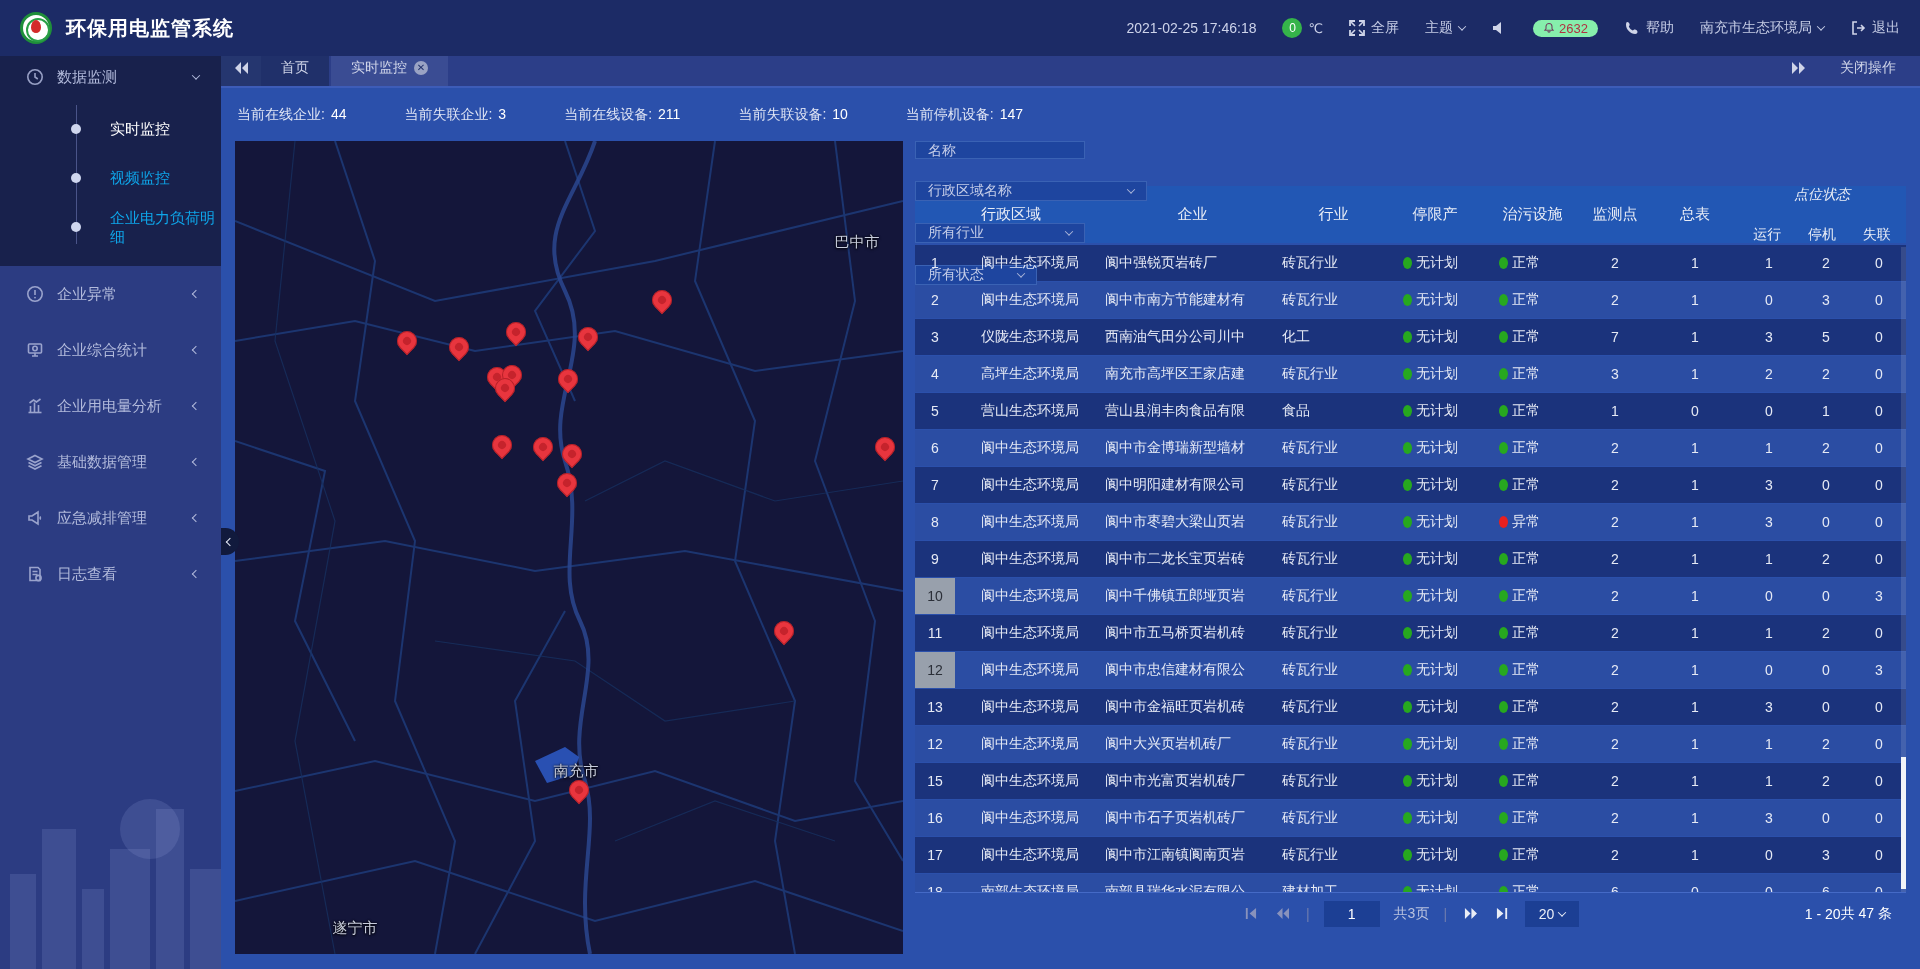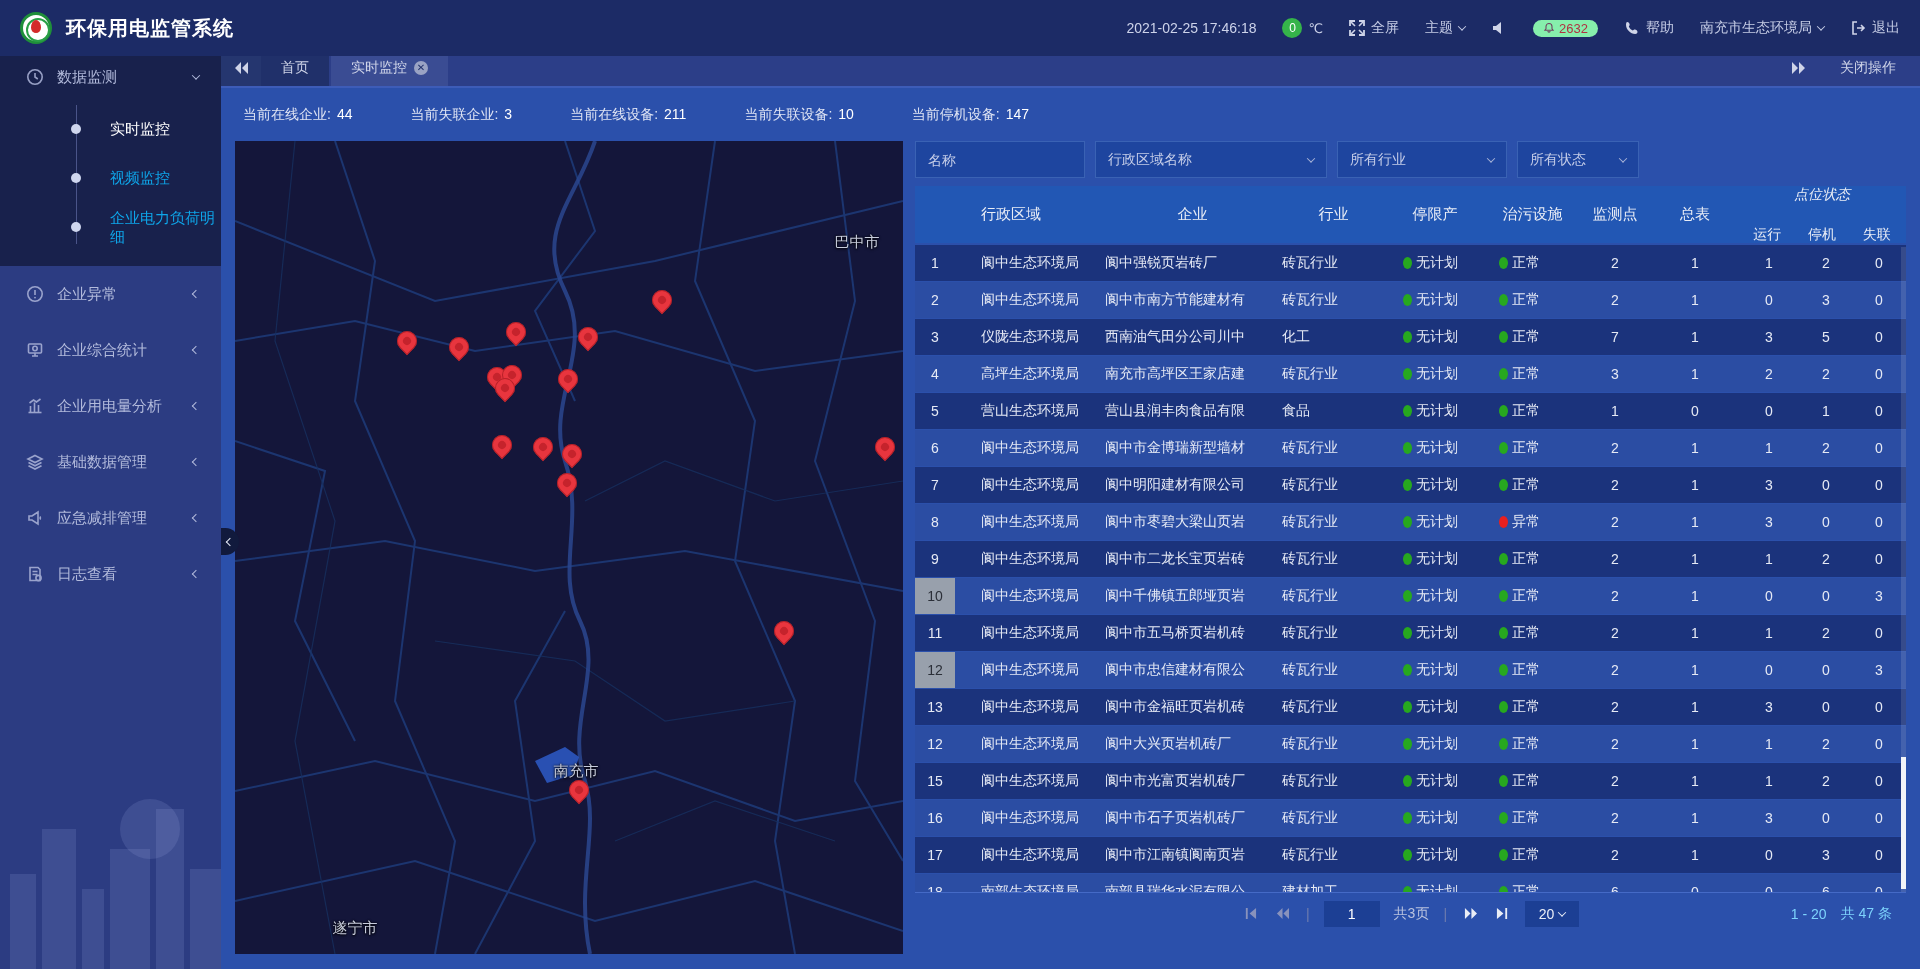--- a/index.html
+++ b/index.html
@@ -59,40 +59,40 @@
   .tab { display:flex; align-items:center; gap:7px; padding:0 20px; font-size:14px; cursor:pointer; background:#20306a; }
   .tab + .tab { margin-left:2px; }
   .tab.active { background:#3a4c93; }
   .tab-close { width:14px; height:14px; border-radius:50%; background:#9aa3c4; color:#20306a;
     font-size:10px; display:flex; align-items:center; justify-content:center; line-height:1; }
   .tabbar-right { margin-left:auto; display:flex; align-items:center; gap:34px; padding-right:24px; font-size:14px; }
   .dbl-arrow svg { width:16px; height:14px; display:block; fill:#cfd4e8; }
 
   
   .stats-row { position:absolute; left:221px; top:90px; width:1699px; height:50px; display:flex;
-    align-items:center; gap:58px; padding-left:22px; color:#dfe4f4; font-size:14px; }
+    align-items:center; gap:58px; padding-left:16px; color:#dfe4f4; font-size:14px; }
   .stat { display:flex; gap:6px; }
   .stat-value { color:#ffffff; }
 
   
   .main { position:absolute; left:221px; top:141px; width:1699px; height:828px; padding:0 14px; display:flex; gap:12px; }
 
   
   .map-panel { width:668px; height:813px; background:#14163a; position:relative; overflow:hidden; flex:0 0 auto; }
   .map-panel svg.roads { position:absolute; left:0; top:0; }
   .city-label { position:absolute; transform:translate(-50%,-50%); color:#c9cede; font-size:15px;
     text-shadow:0 1px 3px #000, 0 0 2px #000; white-space:nowrap; }
   .pin { position:absolute; width:20px; height:20px; background:#e8353e; border-radius:50% 50% 50% 0;
     transform:rotate(-45deg); box-shadow:inset 0 0 0 1px rgba(150,20,25,.6); cursor:pointer; }
   .pin::after { content:""; position:absolute; left:6px; top:6px; width:8px; height:8px; border-radius:50%;
     background:#c5232c; }
 
   
   .right-panel { position:relative; flex:1; height:813px; }
-  .filter-row { display:flex; gap:10px; height:37px; }
+  .filter-row { display:flex; gap:22px; height:37px;flex-direction:column; }
   .f-box { background:#1e459f; border:1px solid #3a62b4; color:#c5cde8; font-size:14px;
     display:flex; align-items:center; padding:0 12px; cursor:pointer; }
   .f-input { width:170px; }
   .f-select { justify-content:space-between; }
   .f-select .chev { color:#aab4d8; }
   input.plain { background:transparent; border:none; outline:none; color:#c5cde8; font-size:14px; width:100%;
     font-family:inherit; }
   input.plain::placeholder { color:#c5cde8; opacity:1; }
 
   
@@ -129,22 +129,22 @@
     border-top:1px solid #456ac6; display:flex; align-items:center; color:#b9c2de; font-size:14px; }
   .pager-center { margin:0 auto; display:flex; align-items:center; gap:14px; }
   .pg-ico { width:18px; height:16px; display:flex; align-items:center; justify-content:center; cursor:pointer; }
   .pg-ico svg { width:15px; height:13px; display:block; }
   .pg-ico.dim svg { fill:#8892bc; } .pg-ico.lit svg { fill:#e9edf6; }
   .pg-sep { color:#6f7cae; }
   .page-box { width:56px; height:26px; background:#1c3f94; color:#fff; display:flex; align-items:center;
     justify-content:center; }
   .size-box { width:54px; height:26px; background:#1c3f94; color:#e9edf6; display:flex; align-items:center;
     justify-content:center; gap:5px; cursor:pointer; }
-  .pager-right { position:absolute; right:14px; top:0; height:100%; display:flex; align-items:center; gap:14px;
-    color:#7dd3fc;margin-left:43px; }
+  .pager-right { position:absolute; right:14px; top:0; height:100%; display:flex; align-items:center; 
+    color:#ffffff;margin-left:43px; }
 </style>
 </head>
 <body>
 
 <div class="top-header">
   <div class="logo"></div>
   <div class="app-title">环保用电监管系统</div>
   <div class="header-spacer"></div>
   <div class="header-right">
     <span class="datetime">2021-02-25 17:46:18</span>

